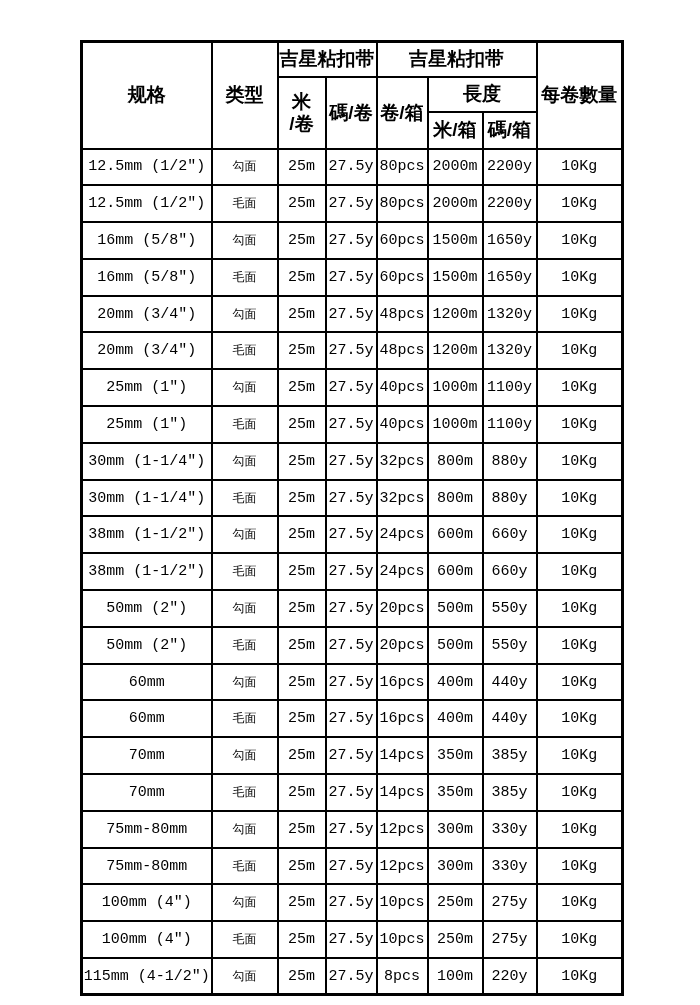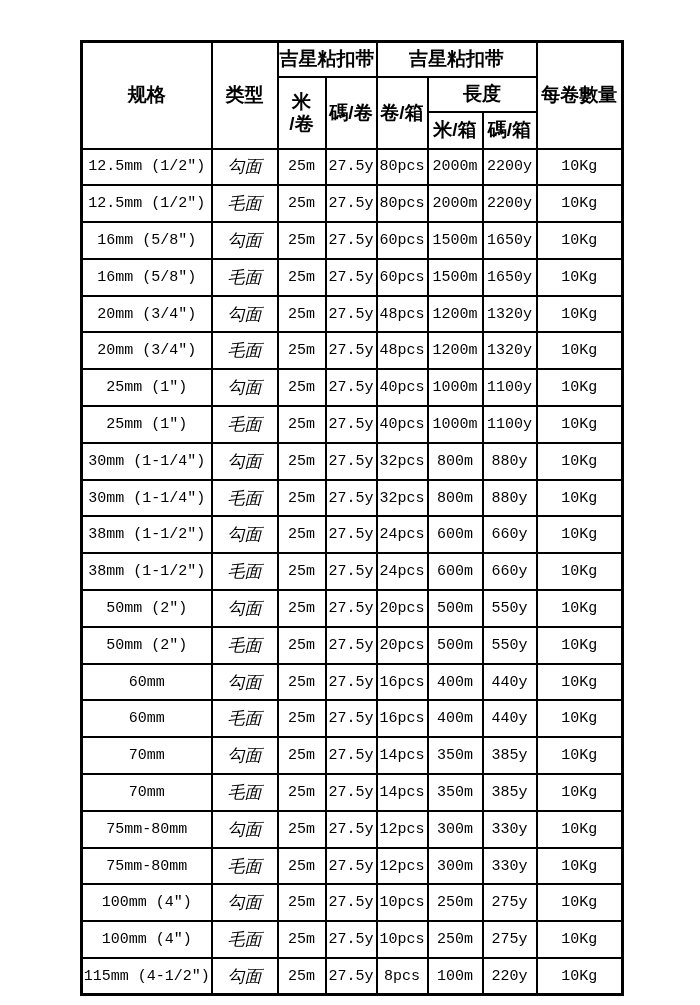--- a/index.html
+++ b/index.html
@@ -52,23 +52,22 @@
   }
   thead tr.h1 { height: 35px; }
   thead tr.h2 { height: 35px; }
   thead tr.h3 { height: 37px; }
   tbody tr { height: 36.8px; }
   tbody td {
     font-size: 15px;
     font-family: "Liberation Mono", "DejaVu Sans Mono", monospace;
   }
   tbody td.c1 {
-    font-size: 17px;
+    font-size: 12px;
     font-family: "Liberation Sans", sans-serif;
-    font-style: italic;
   }
   .two-line span { display: block; line-height: 1.15; }
 </style>
 </head>
 <body>
 
 <div class="page">
 
 
   <table class="spec">

